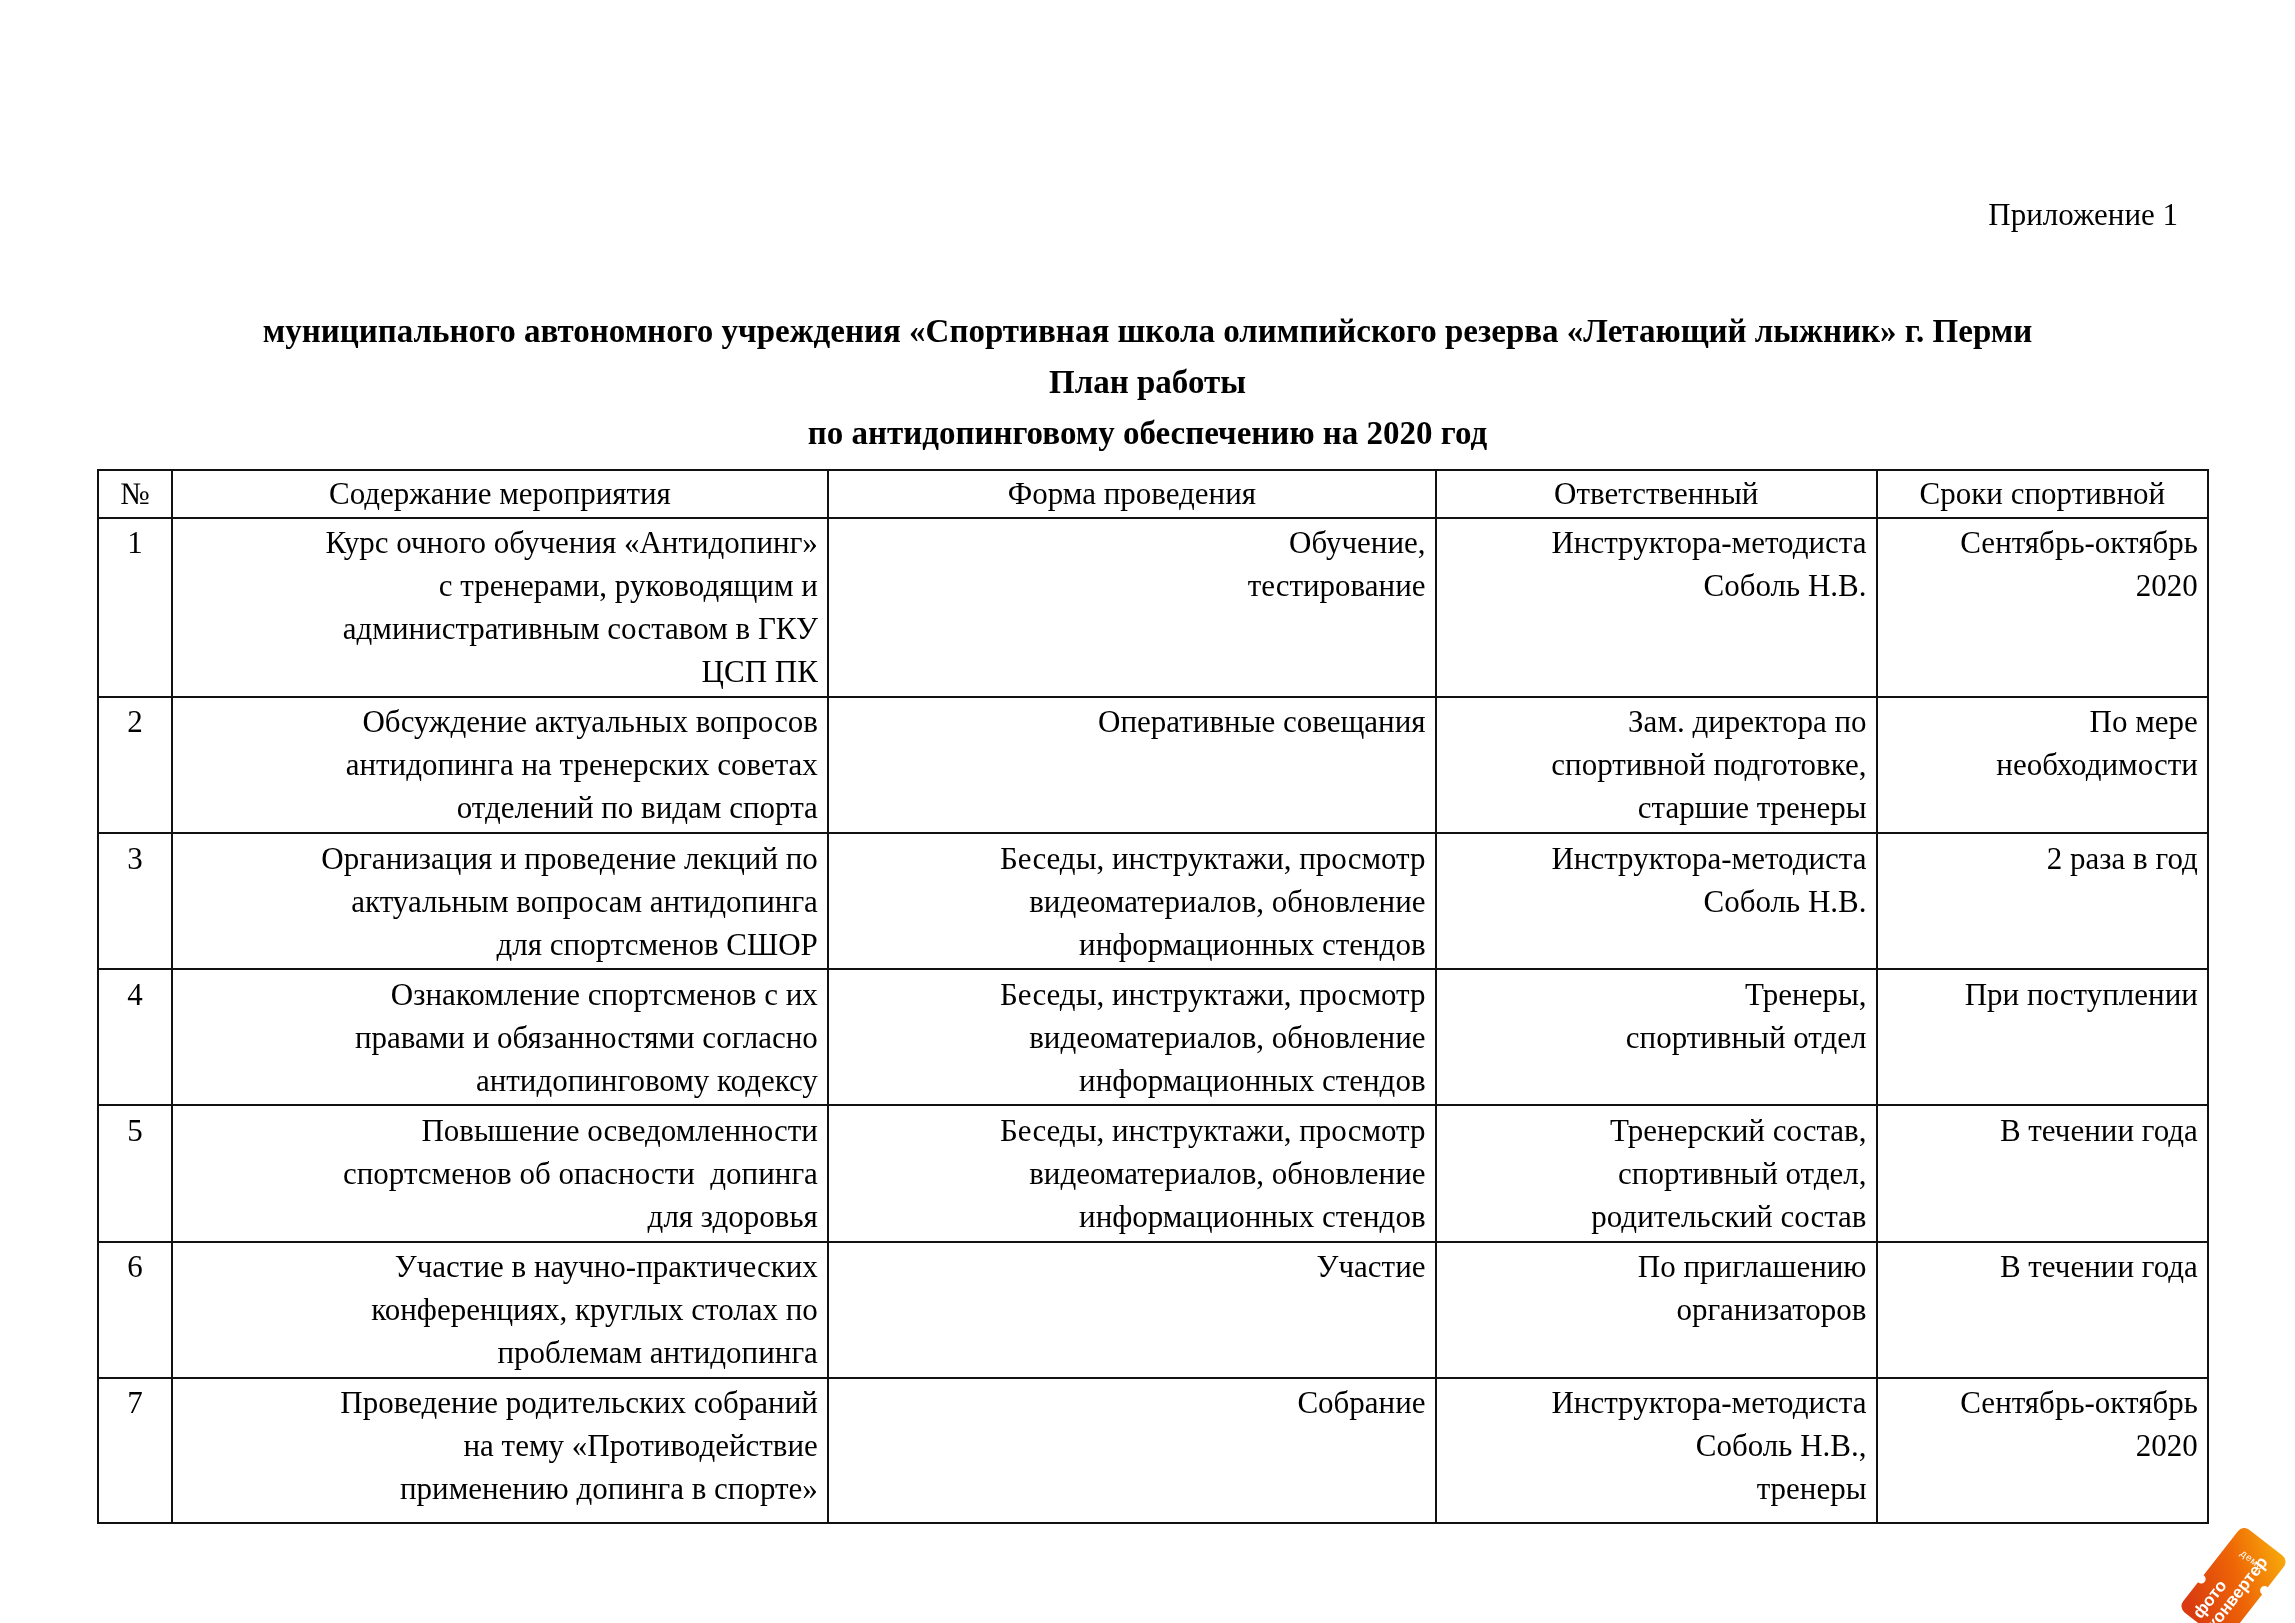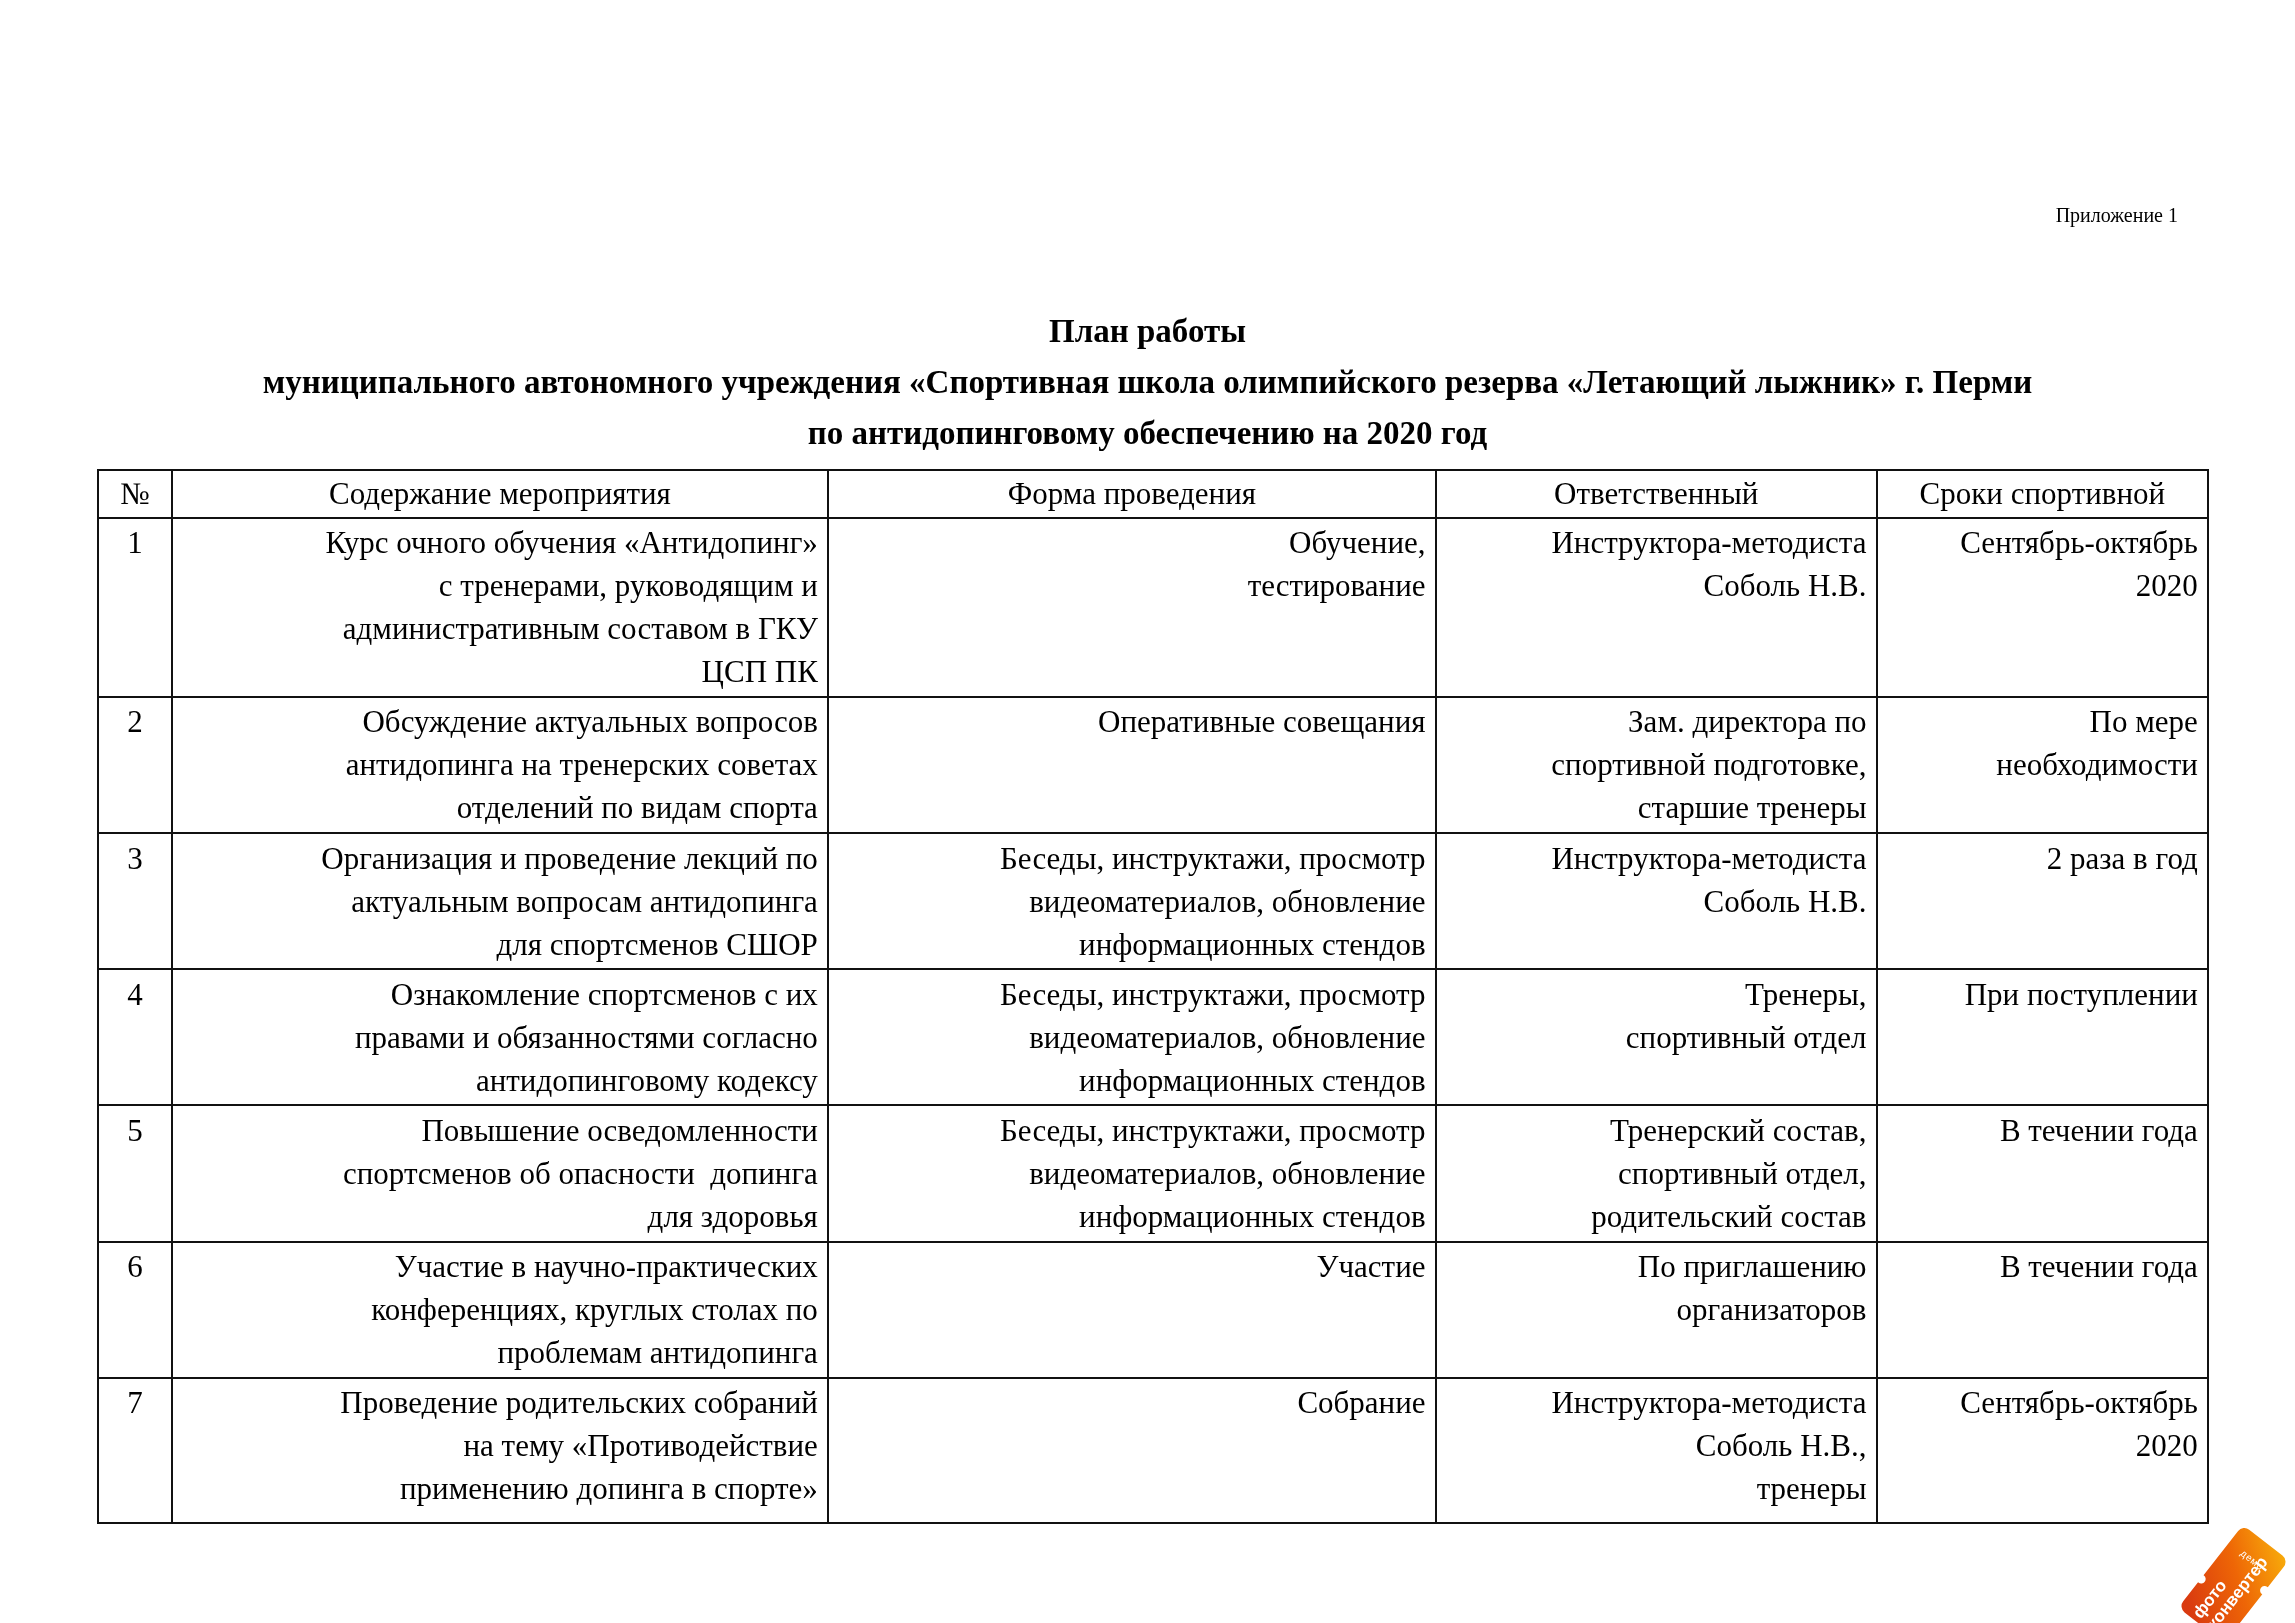--- a/index.html
+++ b/index.html
@@ -14,21 +14,21 @@
     width: 2295px; height: 1623px;
     overflow: hidden;
     background: #ffffff;
   }
 
   
   .annex {
     position: absolute;
     top: 191px; right: 117px;
     text-align: right;
-    font-size: 20px;
+    font-size: 31px;
     line-height: 48px;
     white-space: nowrap;
     margin-left: 32px;
   }
 
   
   .title {
     position: absolute;
     top: 306px; left: 0;
     width: 100%;
@@ -119,22 +119,22 @@
 </head>
 <body>
 
 <div class="page">
 
   <div class="annex">
     <div>Приложение 1</div>
   </div>
 
   <div class="title">
+    <div>муниципального автономного учреждения «Спортивная школа олимпийского резерва «Летающий лыжник» г. Перми</div>
     <div>План работы</div>
-    <div>муниципального автономного учреждения «Спортивная школа олимпийского резерва «Летающий лыжник» г. Перми</div>
     <div>по антидопинговому обеспечению на 2020 год</div>
   </div>
 
   <table class="plan">
     <colgroup>
       <col style="width:3.5%">
       <col style="width:31.1%">
       <col style="width:28.8%">
       <col style="width:20.9%">
       <col style="width:15.7%">

